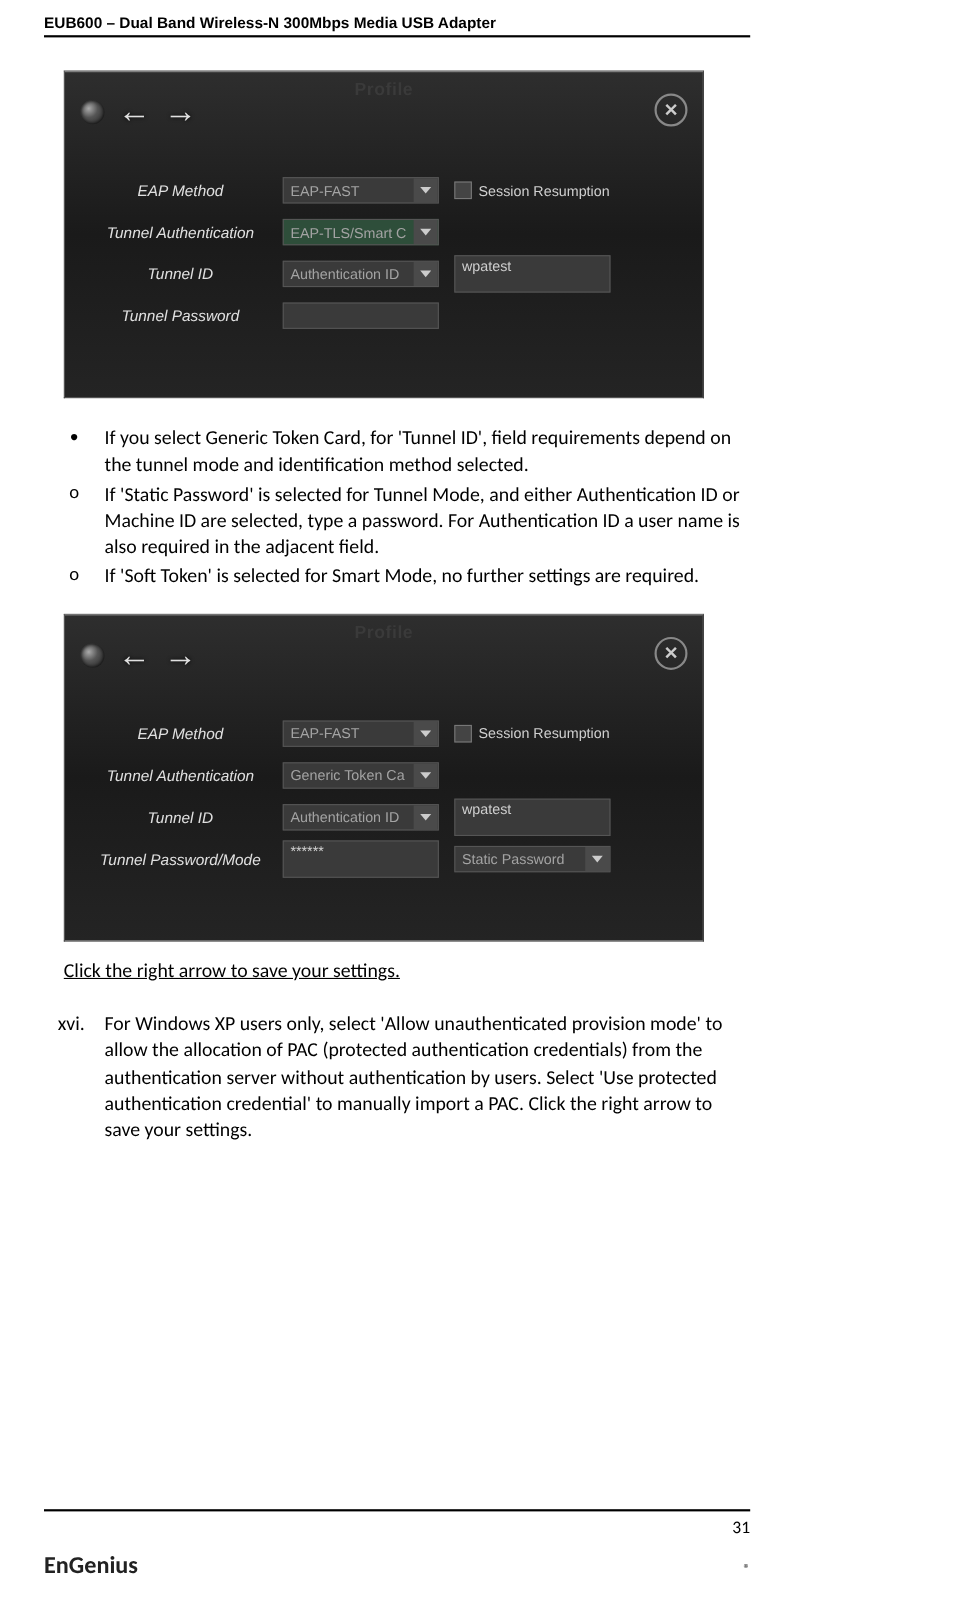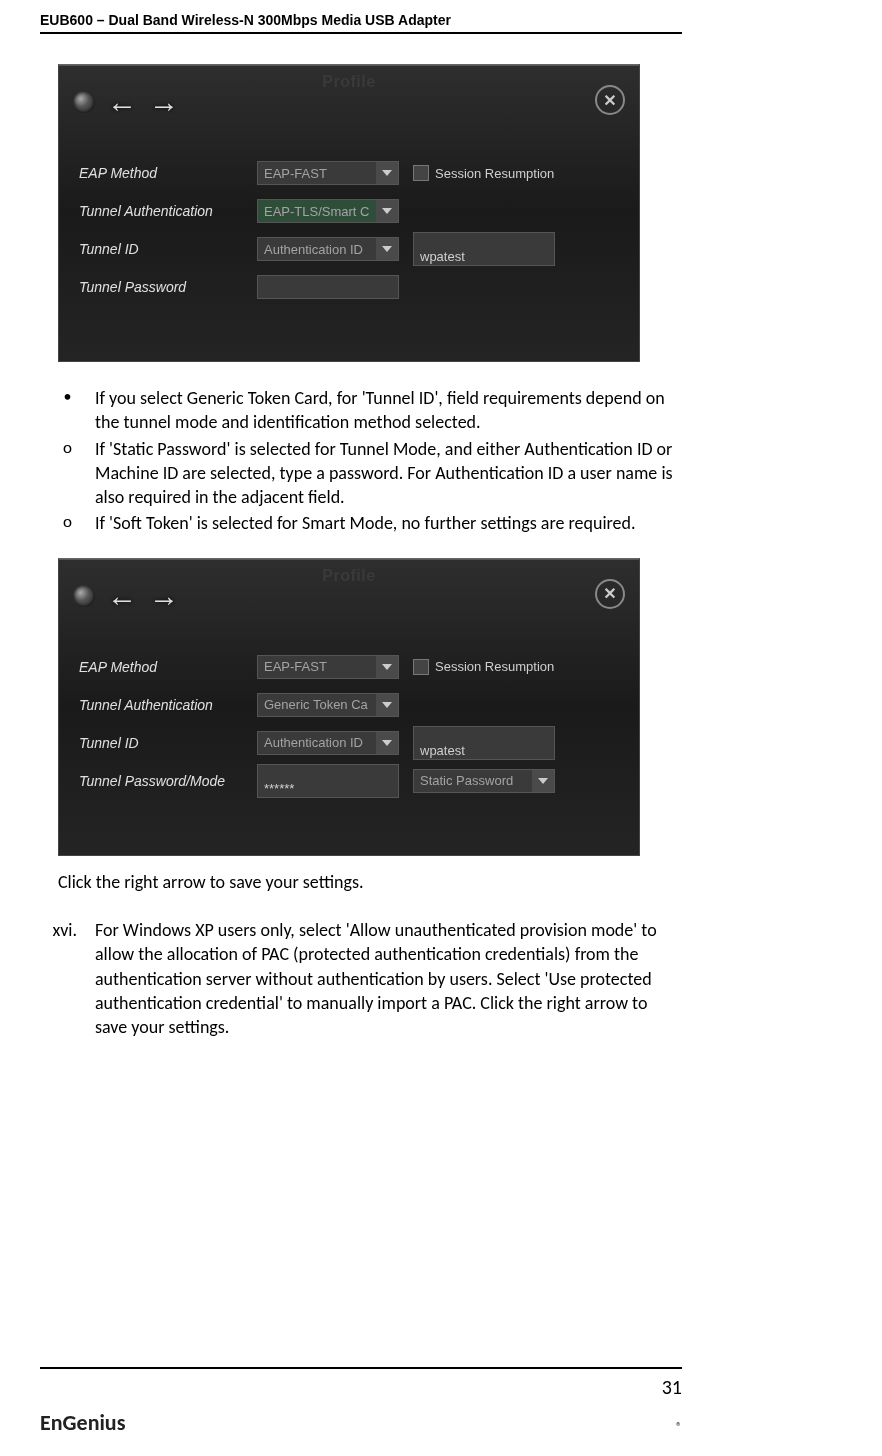--- a/index.html
+++ b/index.html
@@ -94,21 +94,21 @@
     right: 20px;
   }
   .form-row {
     display: flex;
     align-items: center;
     height: 36px;
     margin-bottom: 2px;
   }
   .flabel {
     width: 170px;
-    text-align: left;
+    text-align: center;
     padding-right: 8px;
     color: #e0e0e0;
     font-size: 14px;
     font-style: italic;
     font-family: "Segoe UI", Arial, sans-serif;
   }
   .sel {
     display: flex;
     align-items: center;
     width: 142px;
@@ -144,21 +144,21 @@
   .txt {
     width: 142px;
     height: 24px;
     background: #3a3a3a;
     border: 1px solid #555;
     color: #cfcfcf;
     font-size: 13px;
     box-sizing: border-box;
     padding: 16px 6px;
     display: flex;
-    align-items: flex-start;
+    align-items: flex-end;
     margin-left: 14px;
   }
   .chk {
     display: flex;
     align-items: center;
     margin-left: 14px;
     color: #cfcfcf;
     font-size: 13px;
     gap: 6px;
   }
@@ -185,20 +185,21 @@
   }
   .marker.dot::before { content: "•"; font-size: 16px; }
   .li-body {
     flex: 1;
   }
   .after-panel {
     margin-top: 14px;
     margin-left: 18px;
     font-size: 18px;
     line-height: 1.35;
+    text-decoration: underline;
   }
   .step-row {
     display: flex;
     margin-top: 24px;
     font-size: 18px;
     line-height: 1.35;
   }
   .step-marker {
     width: 55px;
     flex: 0 0 55px;
@@ -211,21 +212,21 @@
     bottom: 20px;
     left: 40px;
     right: 40px;
   }
   .footer-line {
     border-top: 2px solid #000;
     margin-bottom: 6px;
   }
   .page-num {
     text-align: right;
-    font-size: 20px;
+    font-size: 16px;
   }
   .logo {
     margin-top: 10px;
     display: flex;
     align-items: baseline;
     gap: 2px;
     justify-content: space-between;
   }
   .logo-text {
     font-size: 22px;

